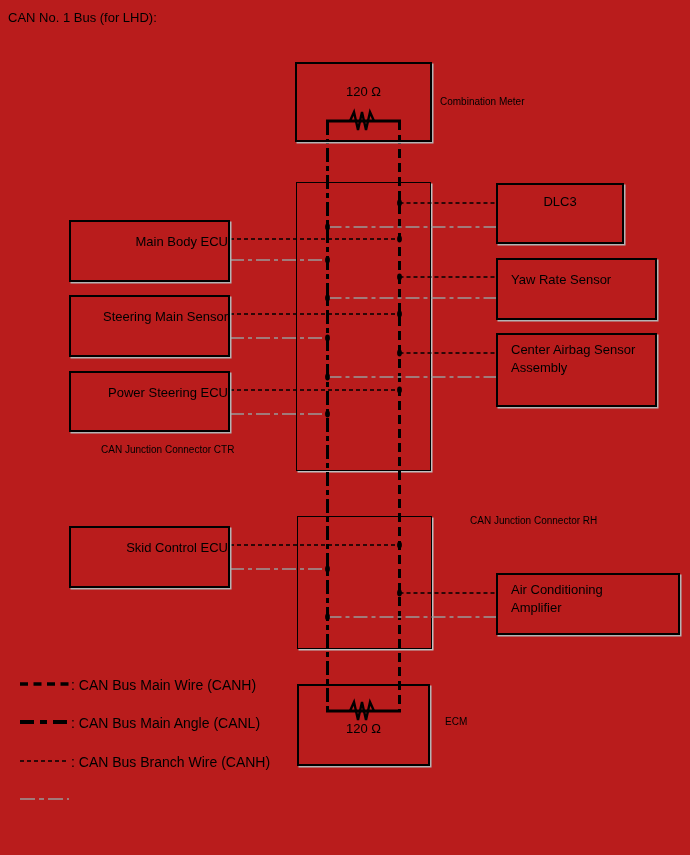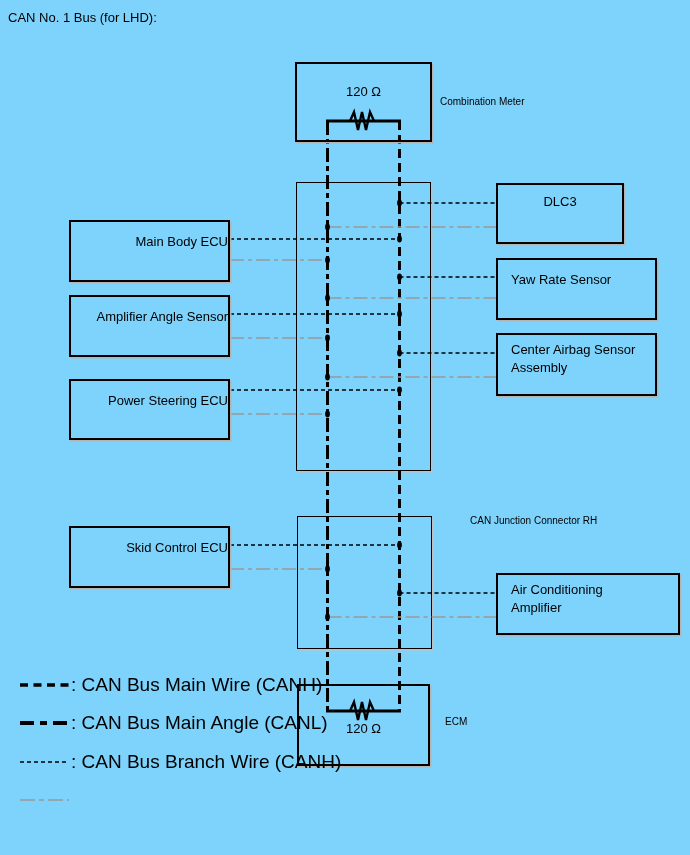--- a/index.html
+++ b/index.html
@@ -1,17 +1,17 @@
 <!DOCTYPE html>
 <html><head>
 <meta charset="utf-8">
 <style>
   html,body{margin:0;padding:0;background:#ffffff;}
   .canvas{
-    position:relative;width:690px;height:855px;background:#7dd3fc;
+    position:relative;width:690px;height:855px;background:#b91c1c;
     font-family:"Liberation Sans", sans-serif;color:#000;overflow:hidden;
   }
   .title{position:absolute;left:8px;top:10px;font-size:13px;}
   svg.wires{position:absolute;left:0;top:0;z-index:1;}
   .canl-main{stroke:#000;stroke-width:3;stroke-dasharray:14 4 5 4;}
   .canh-main{stroke:#000;stroke-width:3;stroke-dasharray:9 5;}
   .bar{stroke:#000;stroke-width:3;}
   .res{fill:none;stroke:#000;stroke-width:2.4;}
   .bh{stroke:#000;stroke-width:1.3;stroke-dasharray:4 3;}
   .bl{stroke:#999999;stroke-width:1.3;stroke-dasharray:14 4 4 4;}
@@ -25,21 +25,21 @@
     position:absolute;border:1.3px solid #000;background:transparent;
     box-shadow:1.5px 1.5px 0 #c0c0c0;box-sizing:border-box;z-index:0;
   }
   .pad-single{padding:11px 0 0 18px;text-align:right;}
   .pad-single-r{padding:11px 4px 0 13px;}
   .pad-double{padding:6px 0 0 13px;white-space:pre-line;}
   .pad-center{padding-top:8px;text-align:center;}
   .res-label{text-align:center;padding-top:19px;font-size:13px;}
   .ecm-res-label{position:absolute;left:297px;top:721px;width:133px;text-align:center;font-size:13px;z-index:2;}
   .ext-label{position:absolute;font-size:10px;z-index:2;}
-  .legend-row{position:absolute;left:19px;display:flex;align-items:center;height:16px;font-size:19px;z-index:2;}
+  .legend-row{position:absolute;left:19px;display:flex;height:16px;font-size:14px;z-index:2;}
   .legend-row svg{display:block;}
   .legend-row span{margin-left:1px;}
 </style>
 </head>
 <body>
 
 <div class="canvas">
 
   <div class="title">CAN No. 1 Bus (for LHD):</div>
 
@@ -101,46 +101,47 @@
   <div class="comp" style="left:295px;top:62px;width:137px;height:80px">
     <div class="res-label">120 Ω</div>
   </div>
   <div class="comp" style="left:297px;top:684px;width:133px;height:82px"></div>
   <div class="ecm-res-label">120 Ω</div>
 
   <div class="comp" style="left:69px;top:220px;width:161px;height:62px">
     <div class="pad-single">Main Body ECU</div>
   </div>
   <div class="comp" style="left:69px;top:295px;width:161px;height:62px">
-    <div class="pad-single">Amplifier Angle Sensor</div>
+    <div class="pad-single">Steering Main Sensor</div>
   </div>
-  <div class="comp" style="left:69px;top:379px;width:161px;height:61px">
+  <div class="comp" style="left:69px;top:371px;width:161px;height:61px">
     <div class="pad-single">Power Steering ECU</div>
   </div>
   <div class="comp" style="left:69px;top:526px;width:161px;height:62px">
     <div class="pad-single">Skid Control ECU</div>
   </div>
 
   <div class="comp" style="left:496px;top:183px;width:128px;height:61px">
     <div class="pad-center">DLC3</div>
   </div>
   <div class="comp" style="left:496px;top:258px;width:161px;height:62px">
     <div class="pad-single-r">Yaw Rate Sensor</div>
   </div>
-  <div class="comp" style="left:496px;top:333px;width:161px;height:63px">
+  <div class="comp" style="left:496px;top:333px;width:161px;height:74px">
     <div class="pad-double">Center Airbag Sensor
 Assembly</div>
   </div>
   <div class="comp" style="left:496px;top:573px;width:184px;height:62px">
     <div class="pad-double">Air Conditioning
 Amplifier</div>
   </div>
 
   <div class="ext-label" style="left:440px;top:96px">Combination Meter</div>
   <div class="ext-label" style="left:445px;top:716px">ECM</div>
+  <div class="ext-label" style="left:101px;top:444px">CAN Junction Connector CTR</div>
   <div class="ext-label" style="left:470px;top:515px">CAN Junction Connector RH</div>
 
   <div class="legend-row" style="top:677px">
     <svg width="51" height="14">
       <line x1="1" y1="7" x2="50" y2="7" stroke="#000" stroke-width="3.5" stroke-dasharray="8 5.5"></line>
     </svg>
     <span>: CAN Bus Main Wire (CANH)</span>
   </div>
   <div class="legend-row" style="top:715px">
     <svg width="51" height="14">

